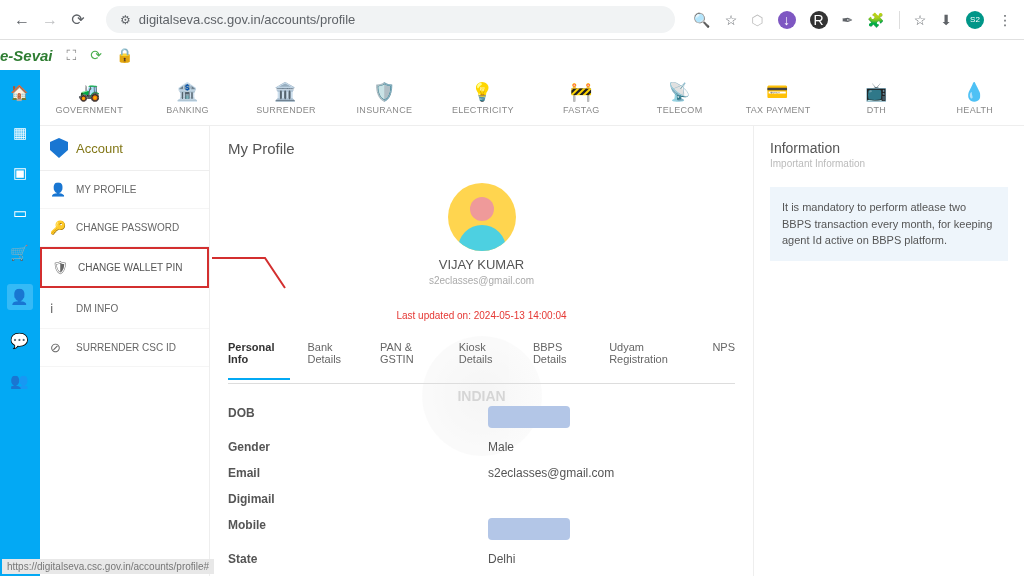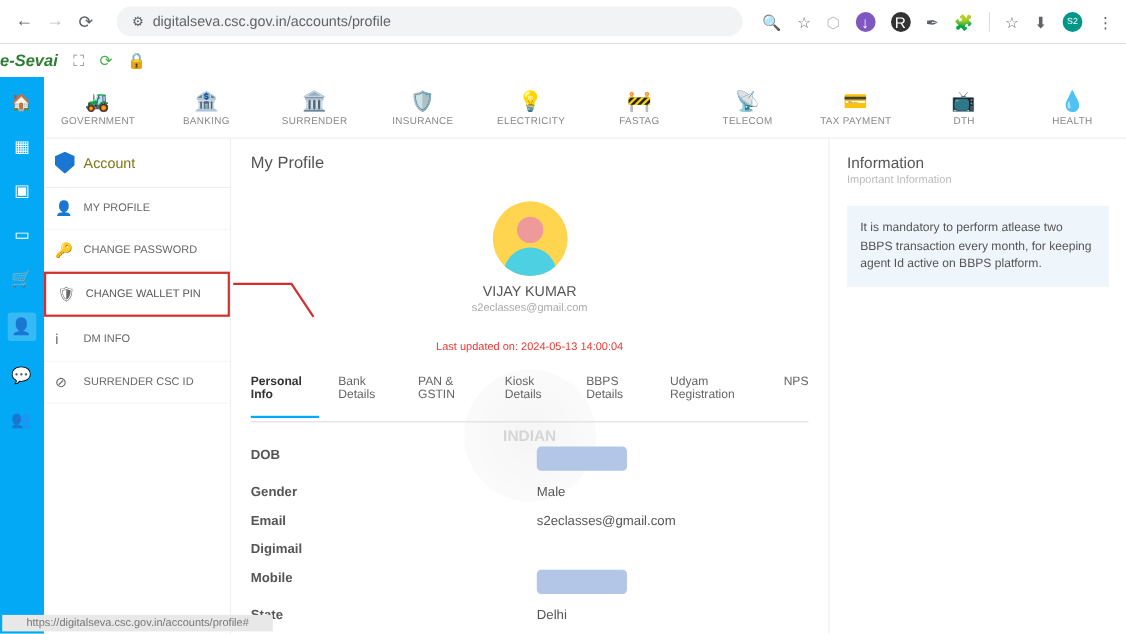--- a/index.html
+++ b/index.html
@@ -49,21 +49,21 @@
 .fields{margin-top:16px}
 .frow{display:flex;padding:6px 0}
 .flbl{width:260px;font-size:12px;color:#555;font-weight:600}
 .fval{font-size:12px;color:#555}
 .redact{width:82px;height:22px;background:#b3c6e7;border-radius:4px}
 .info{width:270px;padding:14px 16px}
 .info h3{font-size:14px;color:#555;font-weight:500}
 .info .sub{font-size:10px;color:#bbb;margin-top:2px}
 .info-box{background:#eef5fb;padding:12px;margin-top:18px;font-size:11px;color:#555;line-height:1.5}
 .arrow{position:absolute;left:210px;top:256px;pointer-events:none}
-.status-link{position:absolute;bottom:2px;left:2px;font-size:10px;color:#777;background:#e8e8e8;padding:2px 22px}
+.status-link{position:absolute;bottom:2px;left:2px;font-size:10px;color:#777;background:#e8e8e8;padding:2px 5px}
 </style>
 </head>
 <body>
 
 <div class="browser-bar">
   <span class="nav-btn">←</span>
   <span class="nav-btn" style="opacity:.4">→</span>
   <span class="nav-btn">⟳</span>
   <div class="url-bar">
     <span class="site-icon">⚙</span>

